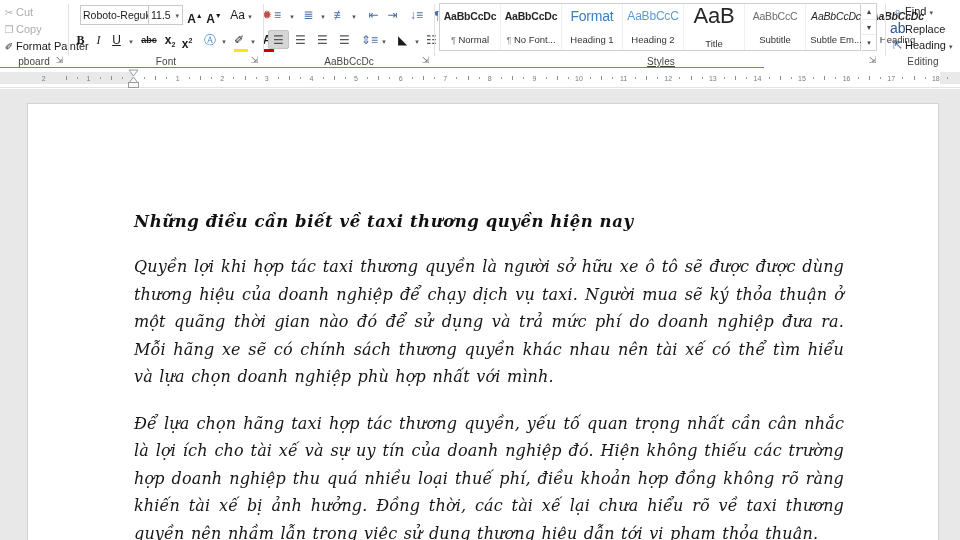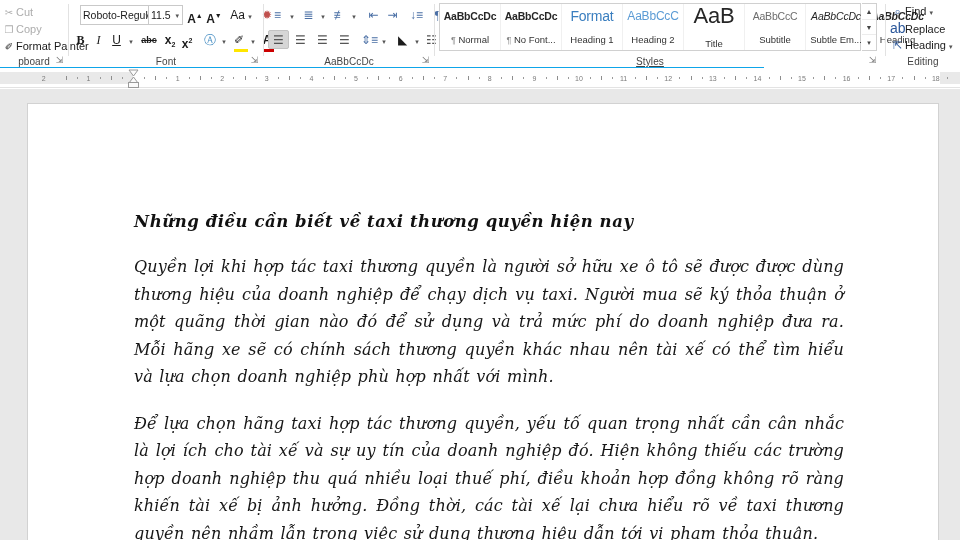--- a/index.html
+++ b/index.html
@@ -314,21 +314,21 @@
       <div class="style-tile">
         <div class="st-prev" style="font-style:italic; font-weight:bold;">AaBbCcDc</div>
         <div class="st-name">Heading</div>
       </div>
     </div>
     <div class="style-scroll">
       <div class="ss-btn">▲</div>
       <div class="ss-btn">▼</div>
       <div class="ss-btn">▾</div>
     </div>
-    <div class="grp-label" style="left:0; width:430px;text-decoration:underline;">Styles</div>
+    <div class="grp-label" style="left:11px; width:430px;text-decoration:underline;">Styles</div>
     <div class="dlg">⇲</div>
   </div>
   <div class="grp-sep" style="left:885px;"></div>
 
   <div class="grp" id="g-editing">
     <div class="ed-item" style="top:3px;">
       <span class="ed-ico">⌕</span><span>Find</span> <span class="mini-caret">▾</span>
     </div>
     <div class="ed-item" style="top:20px;">
       <span class="ed-ico" style="font-size:14px;">ab</span><span>Replace</span>

